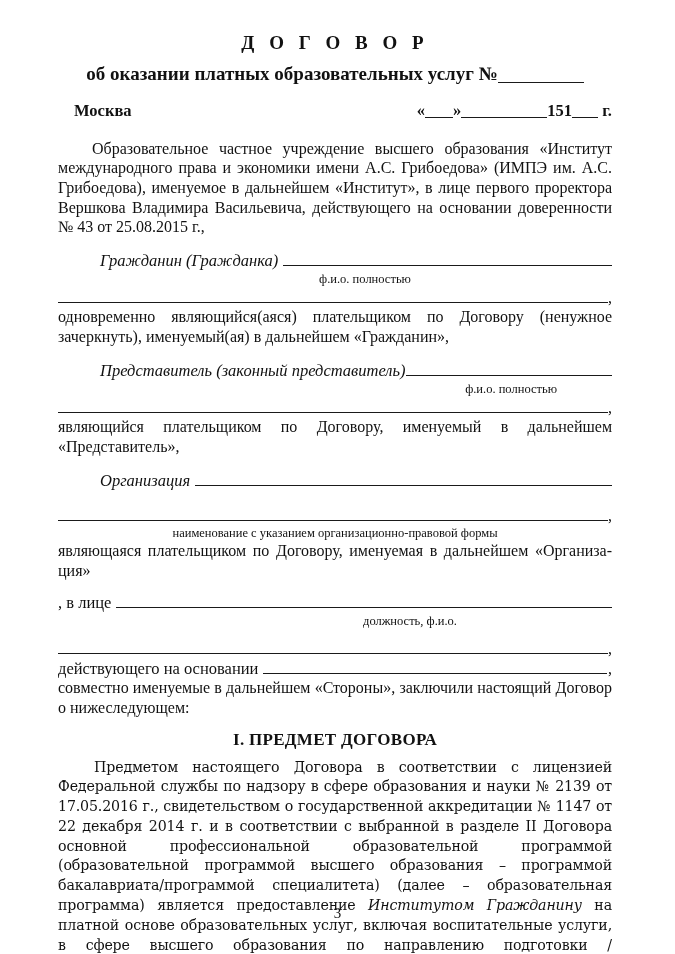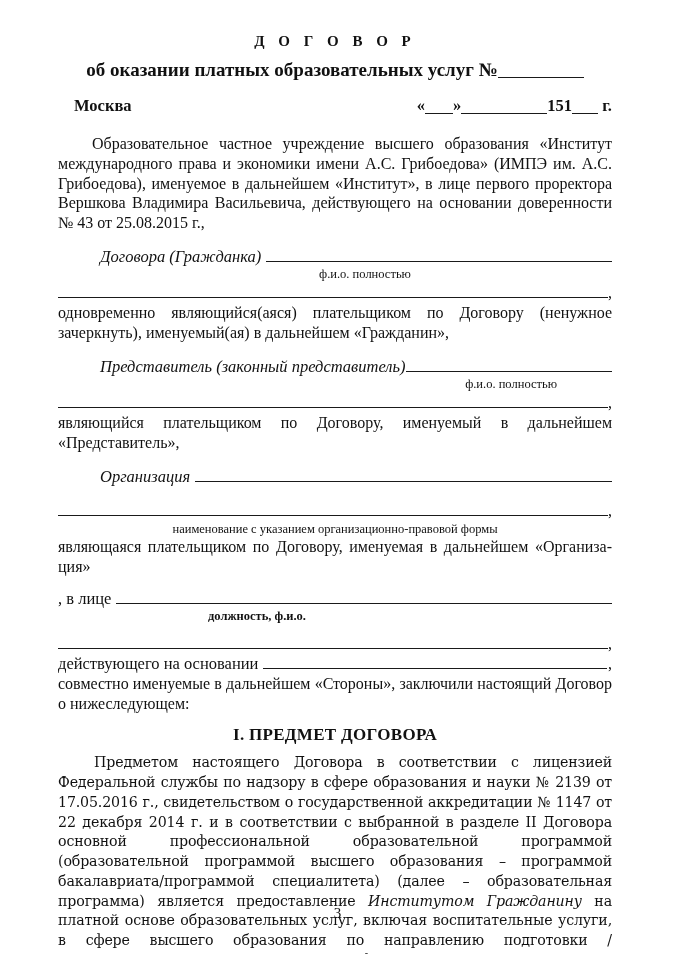--- a/index.html
+++ b/index.html
@@ -27,21 +27,21 @@
     position: absolute;
     left: 58px;
     right: 63px;
     top: 33px;
   }
 
   
   .doc-title {
     text-align: center;
     font-weight: bold;
-    font-size: 15px;
+    font-size: 19px;
     letter-spacing: 5px;
     margin: 0 0 9px 0;
     line-height: 1.1;
   }
   .doc-subtitle {
     text-align: center;
     font-weight: bold;
     font-size: 19px;
     margin: 0 0 16px 0;
     line-height: 1.15;
@@ -121,21 +121,21 @@
   .rule-line .comma { flex: 0 0 auto; }
 
   .caption {
     font-size: 12.5px;
     line-height: 15px;
     margin: 1px 0 0 0;
   }
   .caption.center { text-align: center; }
   .caption.right-ish { text-align: right; padding-right: 55px; }
   .caption.pos-fio1 { text-align: center; padding-left: 60px; }
-  .caption.pos-dolzh { padding-left: 150px; font-weight: bold; }
+  .caption.pos-dolzh { text-align: center; padding-left: 150px; }
 
   
   p.subject {
     font-family: "DejaVu Serif", "Liberation Serif", serif;
     font-size: 14.2px;
     line-height: 19.8px;
     text-align: justify;
     margin: 0;
     text-indent: 36px;
     letter-spacing: -0.15px;
@@ -167,21 +167,21 @@
     <div class="city-row">
       <span class="city">Москва</span>
       <span class="spacer"></span>
       <span class="date-group"><span>«</span><span class="ul-s w28"></span><span>»</span><span class="ul-s w86"></span><span>151</span><span class="ul-s w26"></span>&nbsp;<span>г.</span></span>
     </div>
 
     <p class="body indent"><span>Образовательное частное учреждение высшего образования «Институт международного права и экономики имени А.С. Грибоедова» (ИМПЭ им. А.С. Грибоедова), именуемое в дальнейшем </span><span class="it">«Институт»</span><span>, в лице первого проректора Вершкова Владимира Васильевича, действующего на основании доверенности № 43 от 25.08.2015 г.,</span></p>
 
     <div class="gap">
       <div class="fill-row indent-lead">
-        <span class="lead">Договора (Гражданка)</span>
+        <span class="lead">Гражданин (Гражданка)</span>
         <span class="rule"></span>
       </div>
       <div class="caption pos-fio1">ф.и.о. полностью</div>
       <div class="rule-line">
         <span class="grow"></span>
         <span class="comma">,</span>
       </div>
       <p class="body gap"><span>одновременно являющийся(аяся) плательщиком по Договору (ненужное зачеркнуть), именуемый(ая) в дальнейшем </span><span class="it">«Гражданин»</span><span>,</span></p>
     </div>
 

